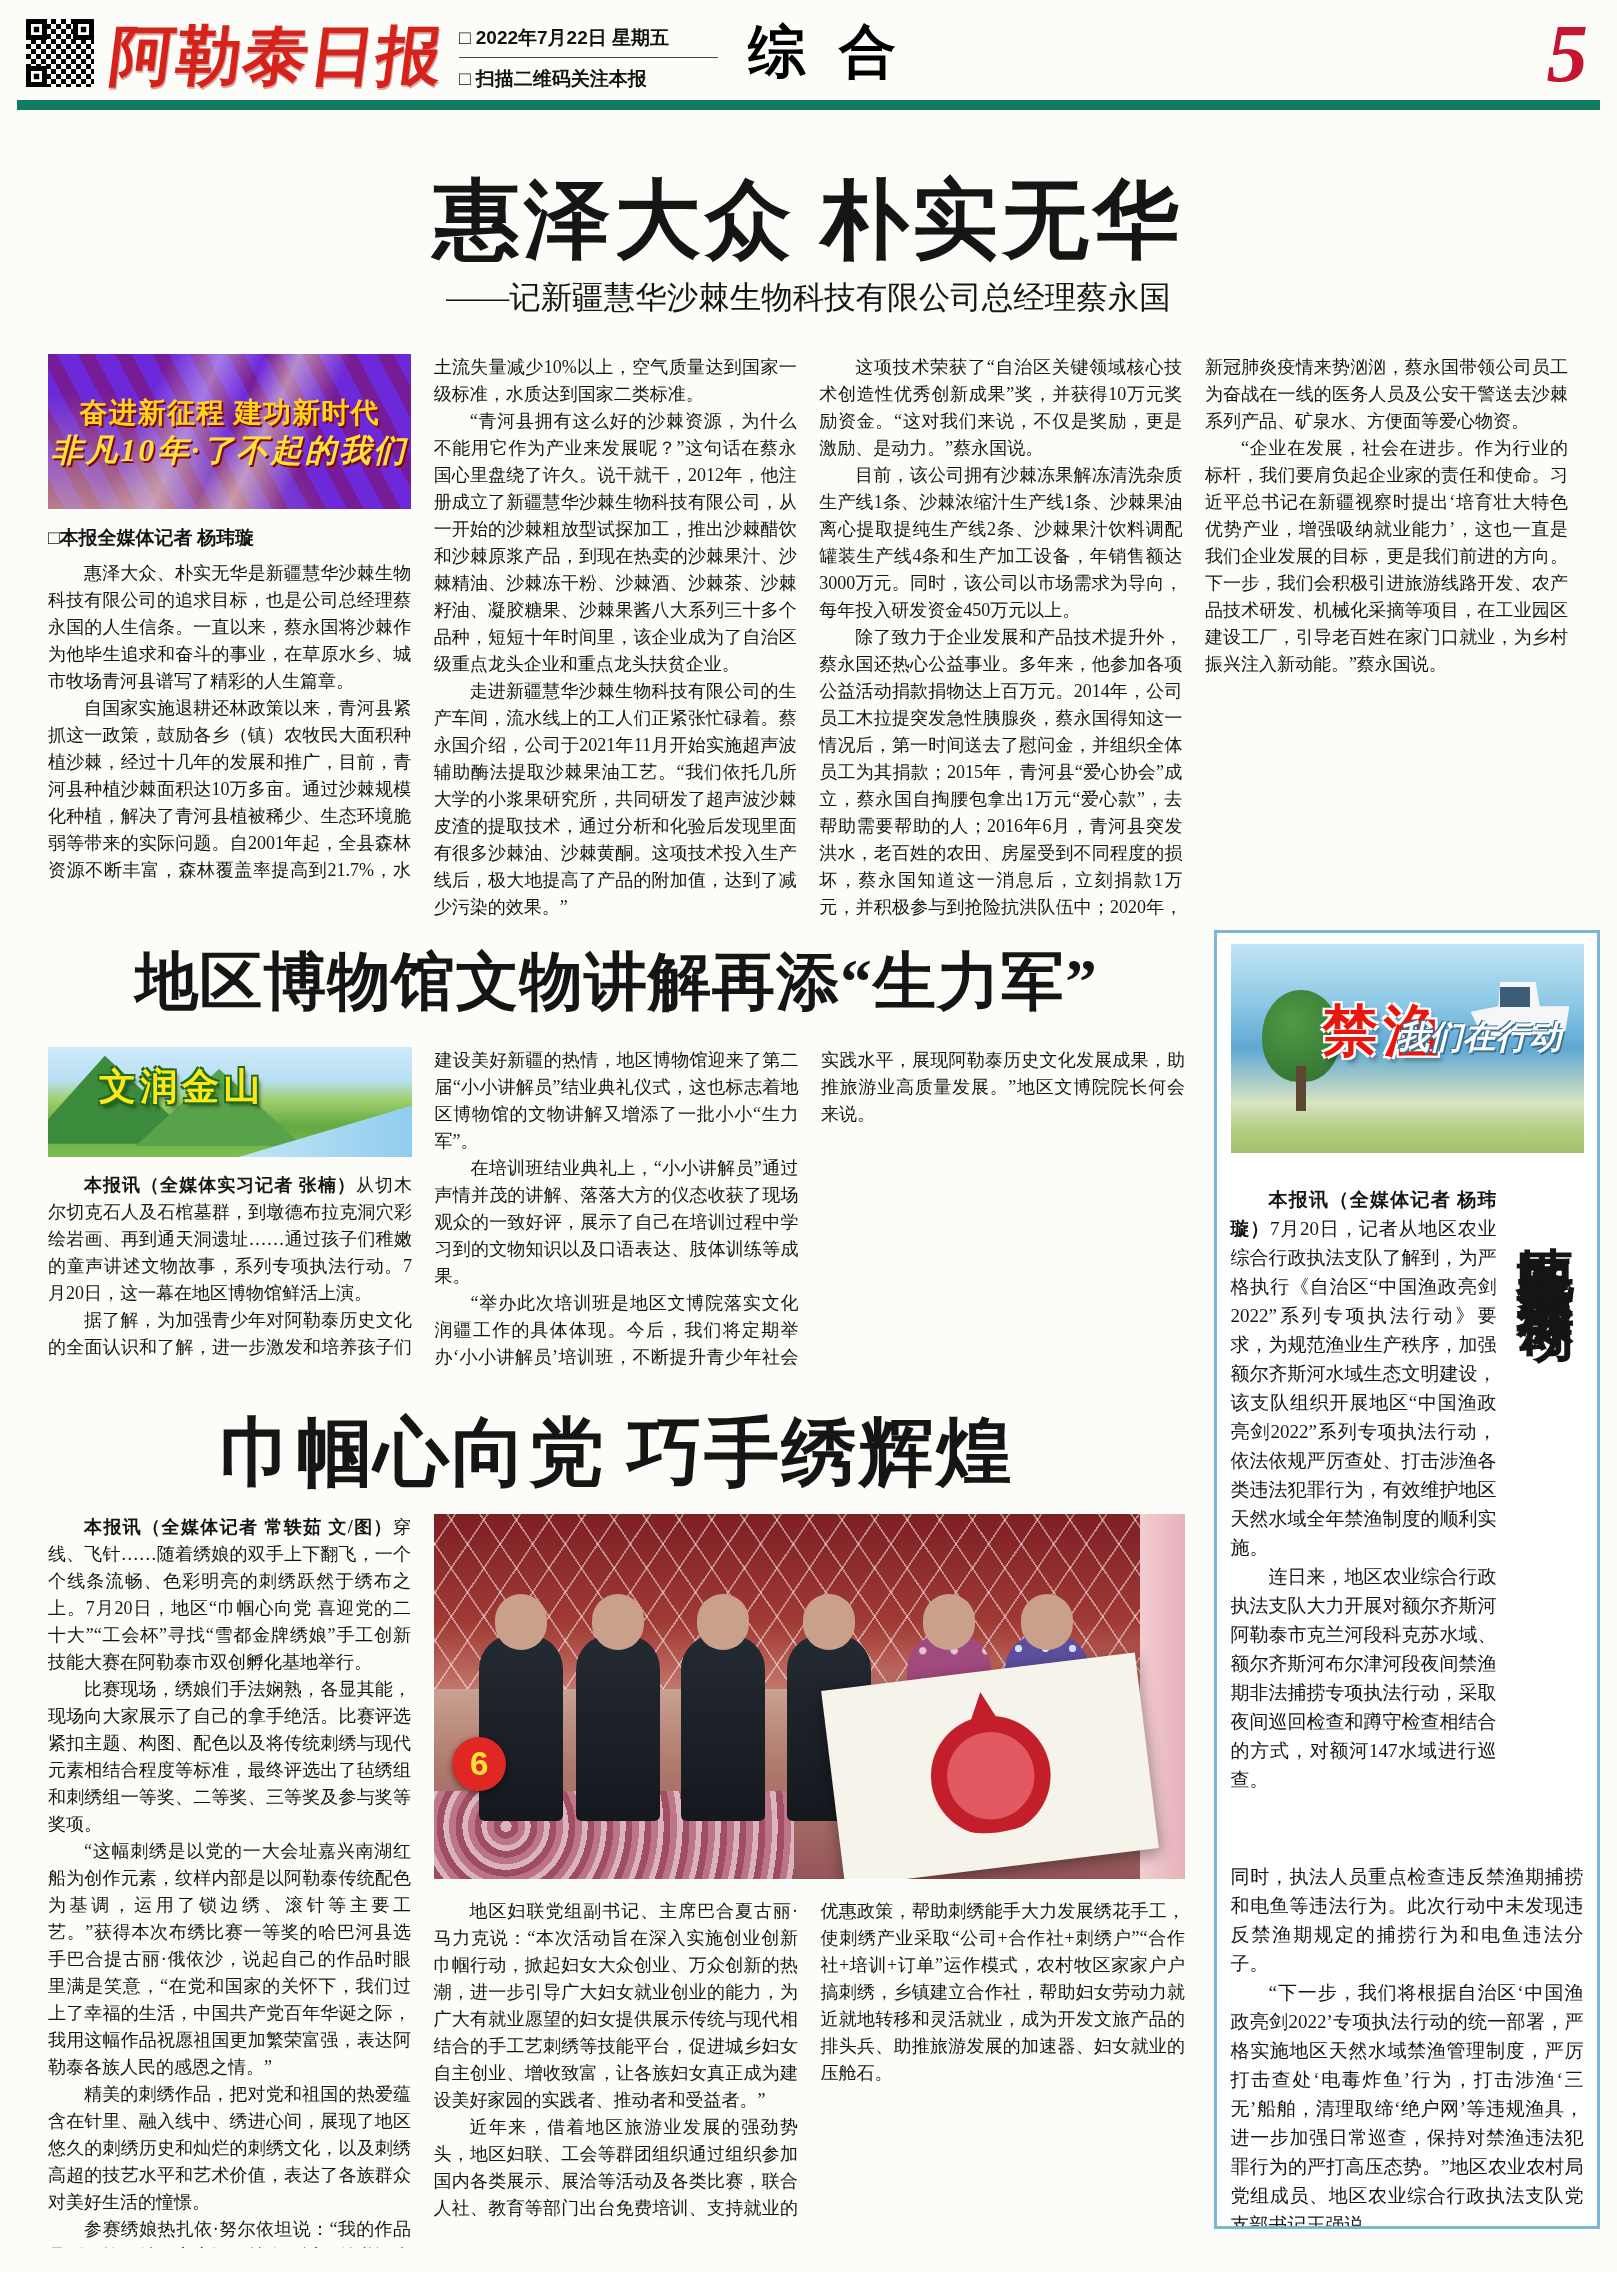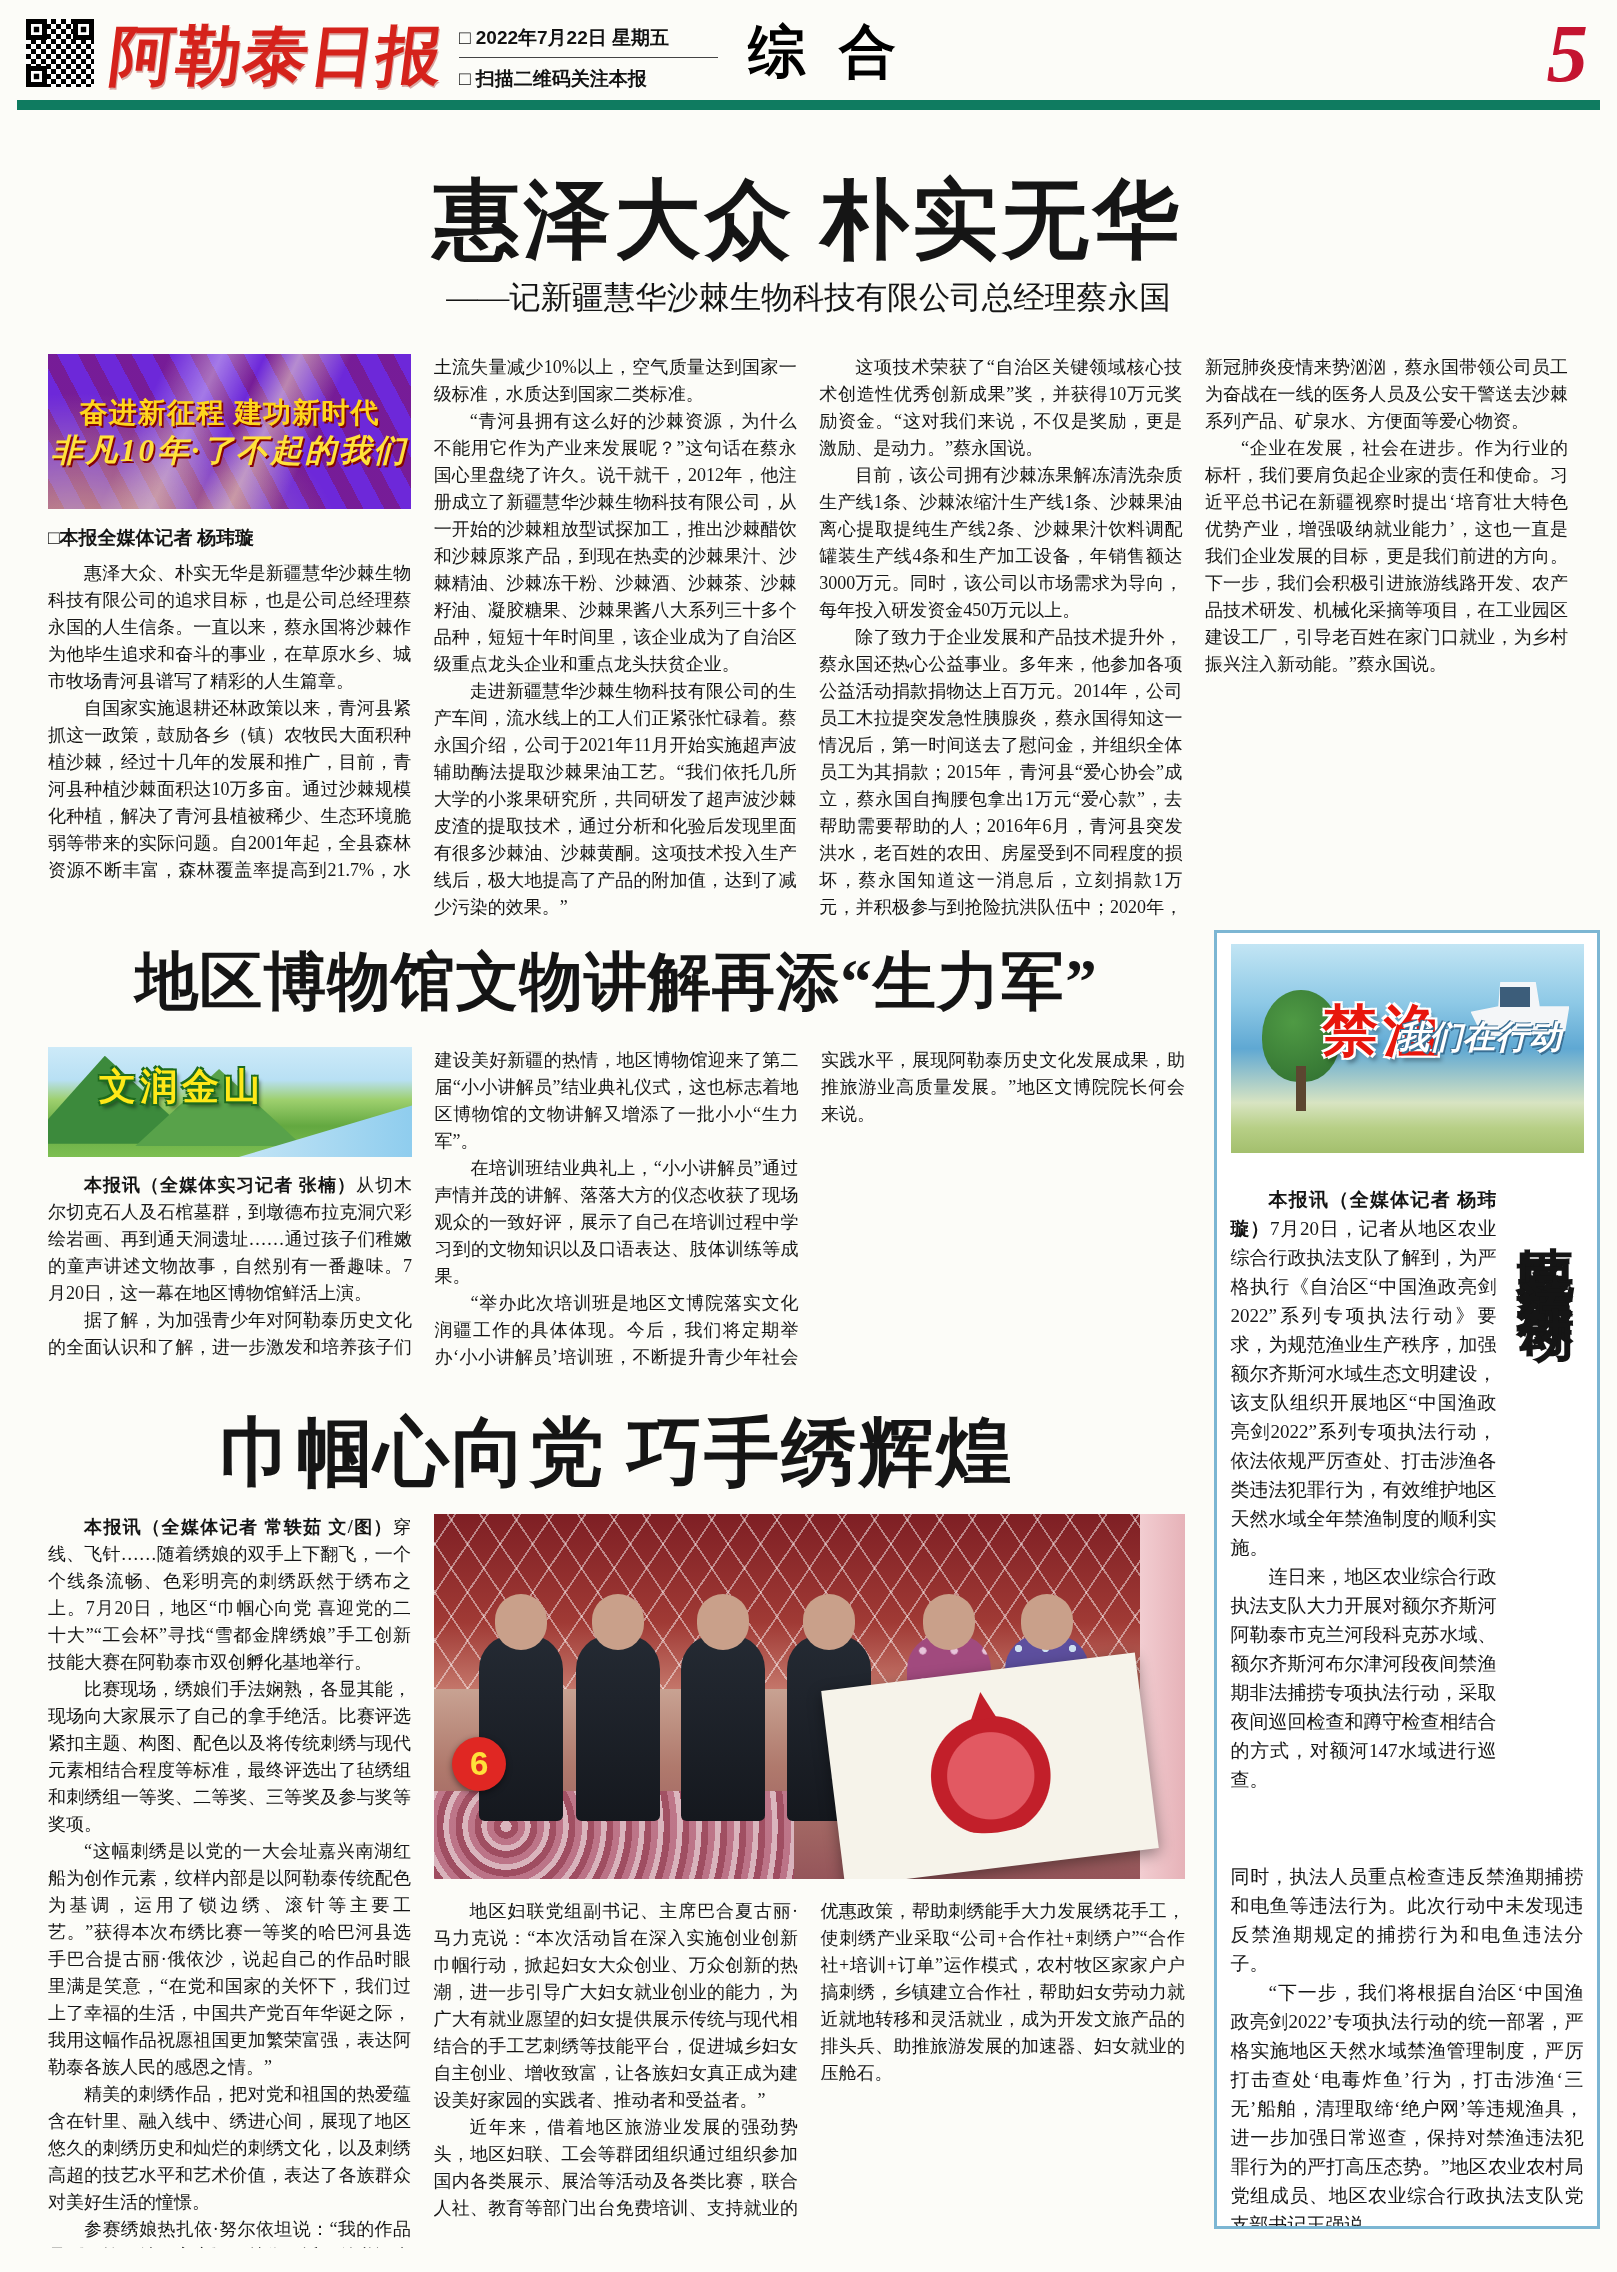--- a/index.html
+++ b/index.html
@@ -164,21 +164,21 @@
     </div>
 
   <div class="mid-title">地区博物馆文物讲解再添“生力军”</div>
   <div class="mid-cols">
     <div class="wenrun">
       <div class="hill1"></div>
       <div class="hill2"></div>
       <div class="river"></div>
       <div class="wenrun-label">文润金山</div>
     </div>
-    <p class="para"><b class="inline-byline">本报讯（全媒体实习记者 张楠）</b><span>从切木尔切克石人及石棺墓群，到墩德布拉克洞穴彩绘岩画、再到通天洞遗址……通过孩子们稚嫩的童声讲述文物故事，自然别有一番趣味。7月20日，这一幕在地区博物馆鲜活上演。</span></p>
+    <p class="para"><b class="inline-byline">本报讯（全媒体实习记者 张楠）</b><span>从切木尔切克石人及石棺墓群，到墩德布拉克洞穴彩绘岩画、再到通天洞遗址……通过孩子们稚嫩的童声讲述文物故事，系列专项执法行动。7月20日，这一幕在地区博物馆鲜活上演。</span></p>
   <p class="para">据了解，为加强青少年对阿勒泰历史文化的全面认识和了解，进一步激发和培养孩子们建设美好新疆的热情，地区博物馆迎来了第二届“小小讲解员”结业典礼仪式，这也标志着地区博物馆的文物讲解又增添了一批小小“生力军”。</p>
       <p class="para">在培训班结业典礼上，“小小讲解员”通过声情并茂的讲解、落落大方的仪态收获了现场观众的一致好评，展示了自己在培训过程中学习到的文物知识以及口语表达、肢体训练等成果。</p>
       <p class="para">“举办此次培训班是地区文博院落实文化润疆工作的具体体现。今后，我们将定期举办‘小小讲解员’培训班，不断提升青少年社会实践水平，展现阿勒泰历史文化发展成果，助推旅游业高质量发展。”地区文博院院长何会来说。</p>
     </div>
 
   <div class="bot-title">巾帼心向党 巧手绣辉煌</div>
   <div class="bot-area">
     <div class="bot-col1">
       <p class="para"><b class="inline-byline">本报讯（全媒体记者 常轶茹 文/图）</b><span>穿线、飞针……随着绣娘的双手上下翻飞，一个个线条流畅、色彩明亮的刺绣跃然于绣布之上。7月20日，地区“巾帼心向党 喜迎党的二十大”“工会杯”寻找“雪都金牌绣娘”手工创新技能大赛在阿勒泰市双创孵化基地举行。</span></p>
     <p class="para">比赛现场，绣娘们手法娴熟，各显其能，现场向大家展示了自己的拿手绝活。比赛评选紧扣主题、构图、配色以及将传统刺绣与现代元素相结合程度等标准，最终评选出了毡绣组和刺绣组一等奖、二等奖、三等奖及参与奖等奖项。</p>

